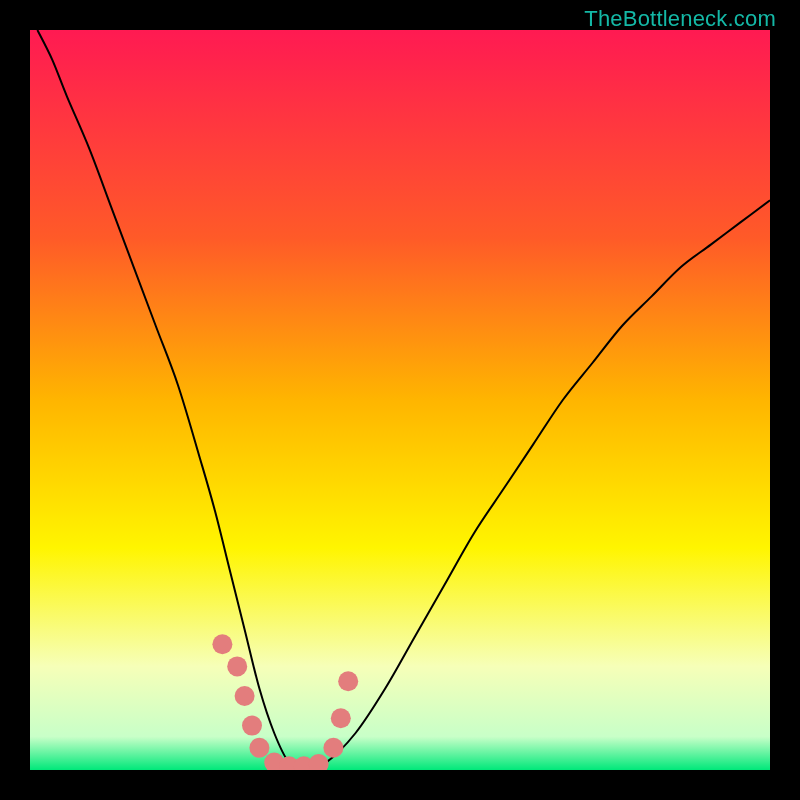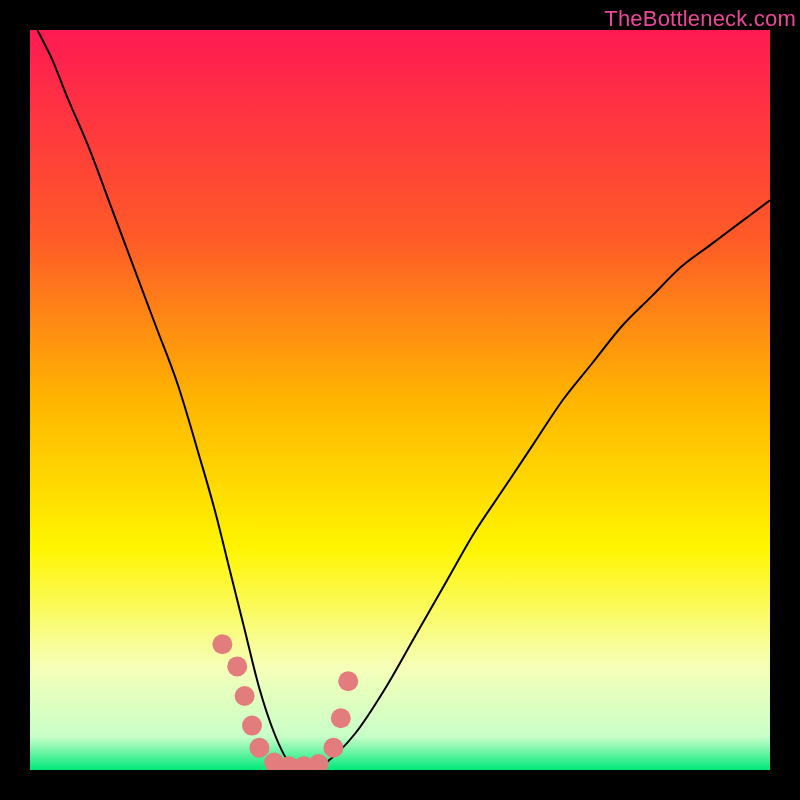--- a/index.html
+++ b/index.html
@@ -19,22 +19,22 @@
     height: 740px;
     overflow: hidden;
   }
   .gradient {
     position: absolute;
     inset: 0;
   }
   .watermark {
     position: absolute;
     top: 6px;
-    right: 4px;
-    color: #ec4899;
+    right: 24px;
+    color: #14b8a6;
     font-size: 22px;
     font-weight: 500;
     letter-spacing: 0.2px;
   }
   svg.curve {
     position: absolute;
     inset: 0;
     width: 740px;
     height: 740px;
   }

